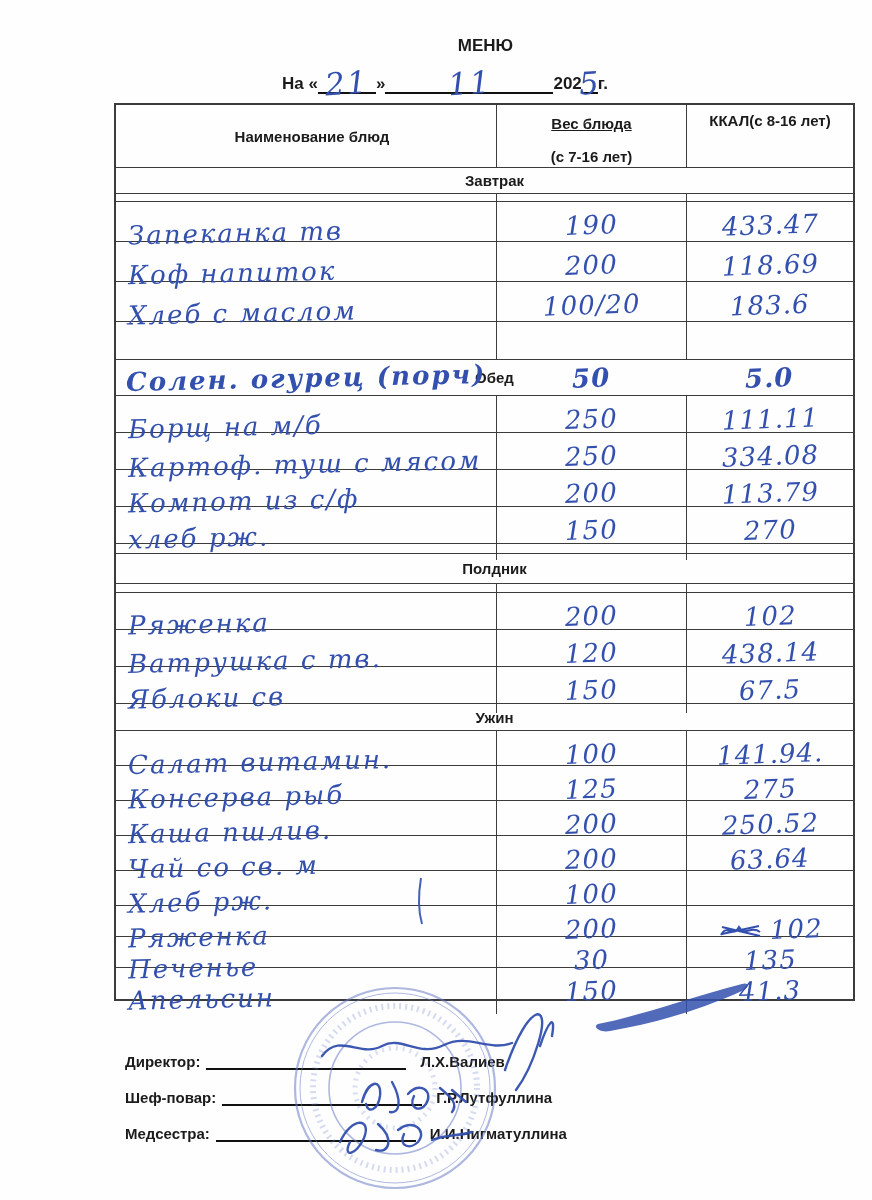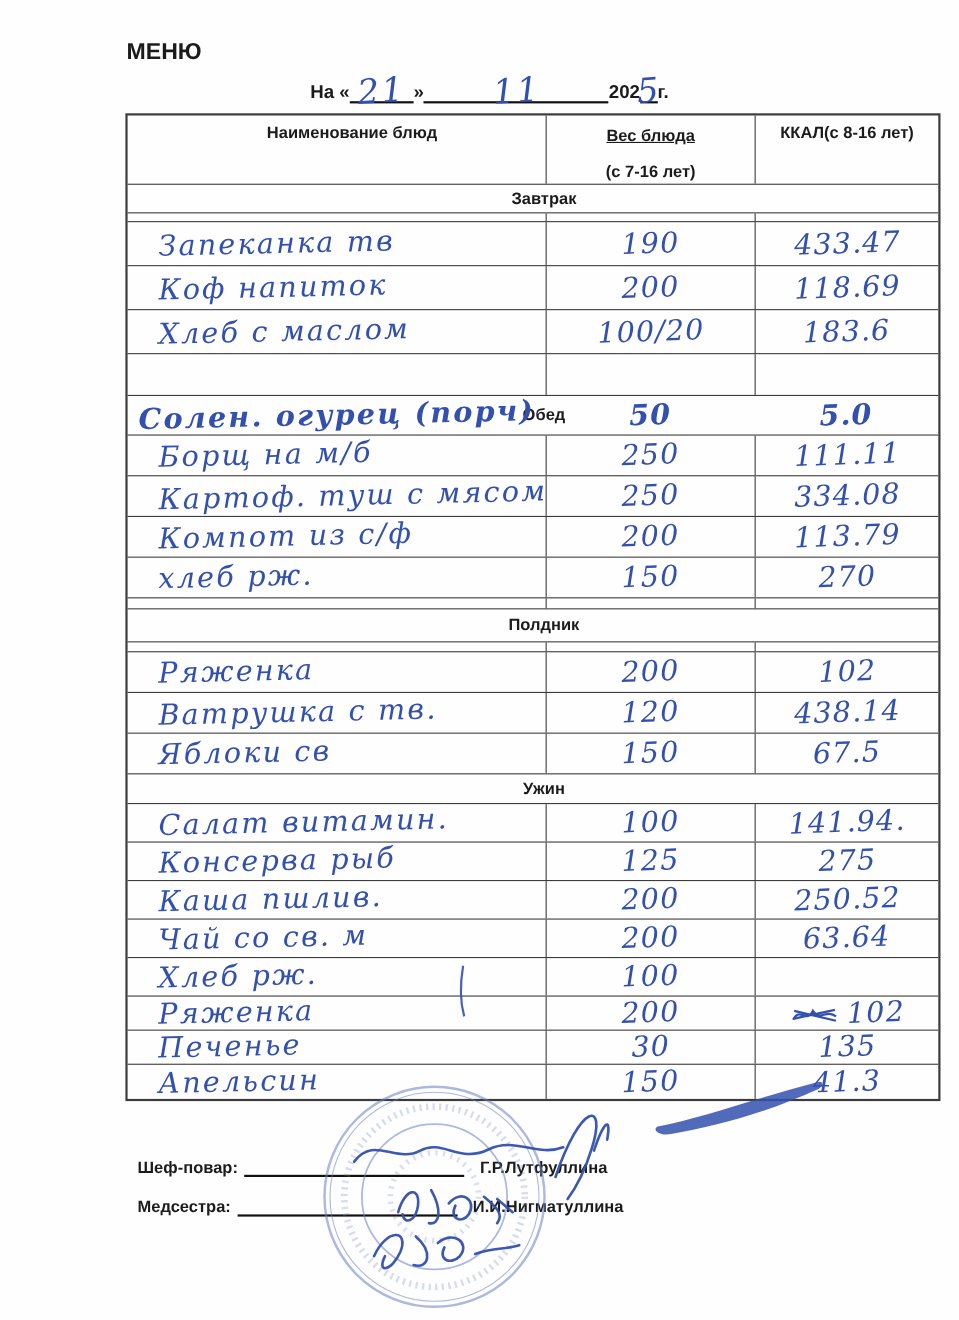--- a/index.html
+++ b/index.html
@@ -4,39 +4,39 @@
 <style>
   html,body{margin:0;padding:0;background:#e8e8e8;}
   .page{position:relative;width:872px;height:1200px;background:#fefefe;
         font-family:"Liberation Sans",sans-serif;overflow:hidden;}
   
   .printed{color:#1b1b1b;font-weight:bold;}
   
   .hw{font-family:"DejaVu Serif",serif;font-style:italic;color:#3350ae;
       letter-spacing:2px;white-space:nowrap;}
   
-  .title{position:absolute;top:36px;left:115px;width:741px;text-align:left;
-         font-size:21px;}
+  .title{position:absolute;top:36px;left:115px;width:741px;text-align:center;
+         font-size:17px;}
   .dateline{position:absolute;top:58px;left:40px;width:810px;display:flex;
             justify-content:center;align-items:flex-end;font-size:17px;}
   .dl-box{display:inline-flex;justify-content:center;align-items:flex-end;
           border-bottom:2px solid #111;height:34px;overflow:visible;}
   .dl-day{width:58px;}
   .dl-month{width:168px;}
   .dl-year{width:16px;}
   .dl-hw{font-size:31px;line-height:26px;transform:translateY(4px) rotate(-4deg);}
   
   .menu-table{position:absolute;left:114px;top:103px;width:741px;
               border:2px solid #3c3c3c;box-sizing:border-box;background:transparent;}
   .t-row{display:grid;grid-template-columns:380px 190px 167px;
          border-bottom:1.5px solid #3c3c3c;box-sizing:border-box;position:relative;}
   .t-row:last-child{border-bottom:none;}
   .cell{box-sizing:border-box;display:flex;align-items:center;overflow:visible;}
   .cell.c2,.cell.c3{border-left:1.5px solid #3c3c3c;justify-content:center;}
-  .cell.c1{padding-left:28px;}
+  .cell.c1{padding-left:12px;margin-top:16px;}
   .colhead{height:63px;}
   .colhead .cell{align-items:flex-start;justify-content:center;font-size:15px;}
   .colhead .c2{flex-direction:column;align-items:center;}
   .colhead .c2 .l1{margin-top:7px;text-decoration:underline;}
   .colhead .c2 .l2{margin-top:16px;}
   .colhead .c1,.colhead .c3{padding-top:7px;}
   .sec-row{display:flex;align-items:center;justify-content:center;
            border-bottom:1.5px solid #3c3c3c;box-sizing:border-box;
            font-size:15px;position:relative;padding-left:20px;}
   .dish{font-size:26px;}
@@ -322,20 +322,25 @@
           <span class="hw num">150</span>
         </div>
         <div class="cell c3">
           <span class="hw num">41.3</span>
         </div>
       </div>
     </div>
 
   <div class="sigs" id="sigs">
       <div class="sig-row">
+        <span class="printed">Директор:</span>
+        <span class="sig-line"></span>
+        <span class="printed sig-name">Л.Х.Валиев</span>
+      </div>
+      <div class="sig-row">
         <span class="printed">Шеф-повар:</span>
         <span class="sig-line"></span>
         <span class="printed sig-name">Г.Р.Лутфуллина</span>
       </div>
       <div class="sig-row">
         <span class="printed">Медсестра:</span>
         <span class="sig-line"></span>
         <span class="printed sig-name">И.И.Нигматуллина</span>
       </div>
     </div>

